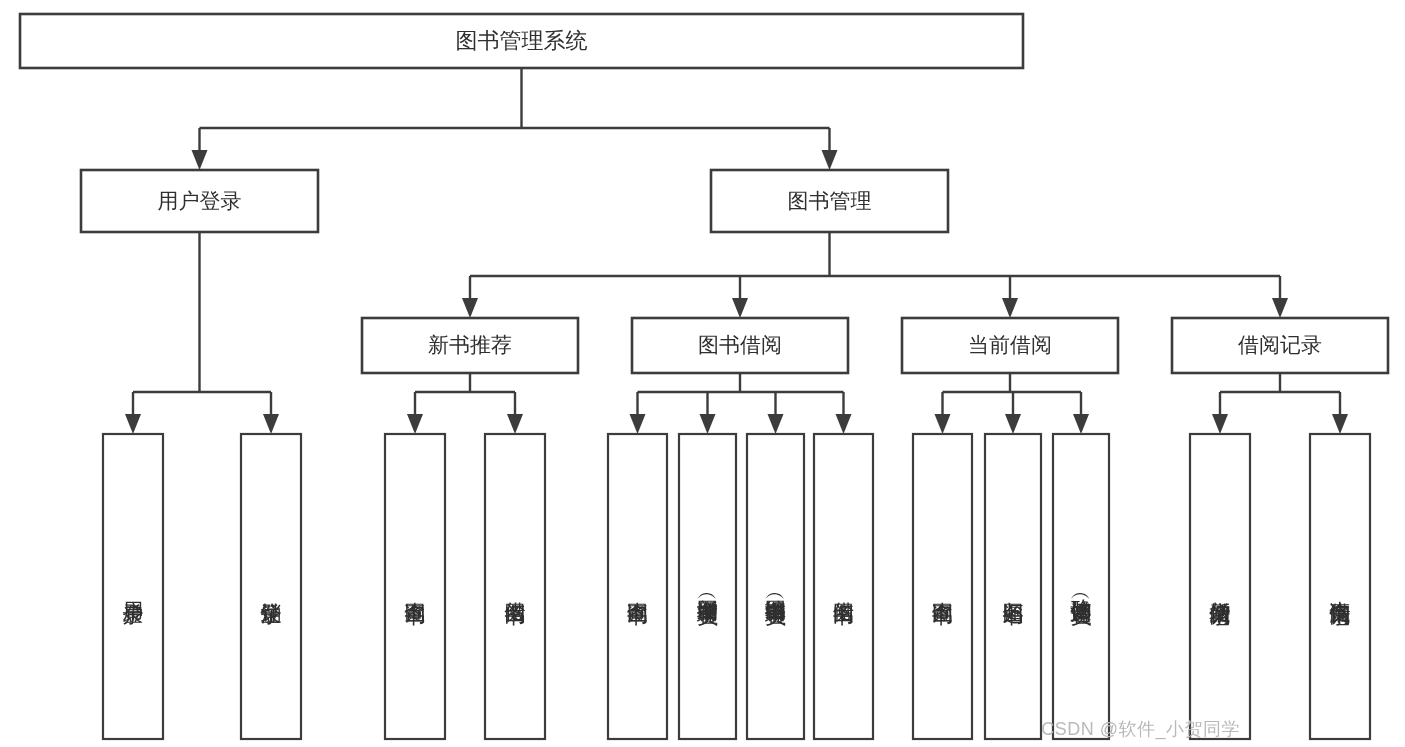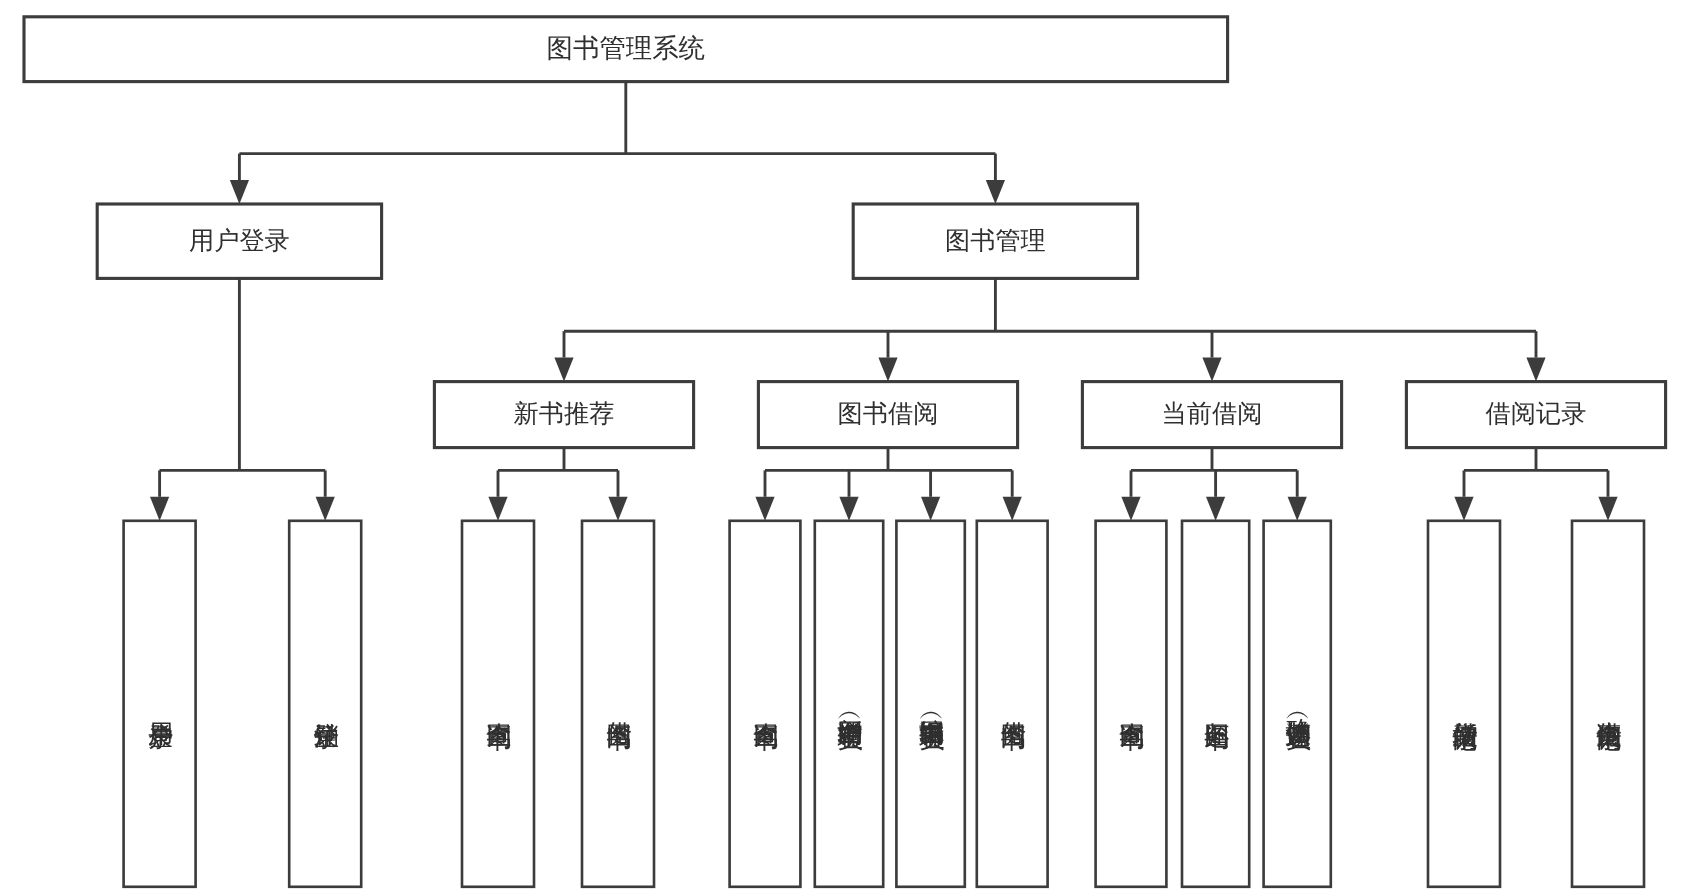--- a/index.html
+++ b/index.html
@@ -217,14 +217,15 @@
         <span class="leaf-text">确认归还（管理员）</span>
       </div>
       <div class="leaf-text-wrap" style="left: 1190px; top: 434px; width: 60px; height: 305px;">
         <span class="leaf-text">新增借阅记录</span>
       </div>
       <div class="leaf-text-wrap" style="left: 1310px; top: 434px; width: 60px; height: 305px;">
         <span class="leaf-text">查询借阅记录</span>
       </div>
     </div>
 
+  <div id="watermark">CSDN @软件_小贺同学</div>
 
 </div>
 
 </body></html>

